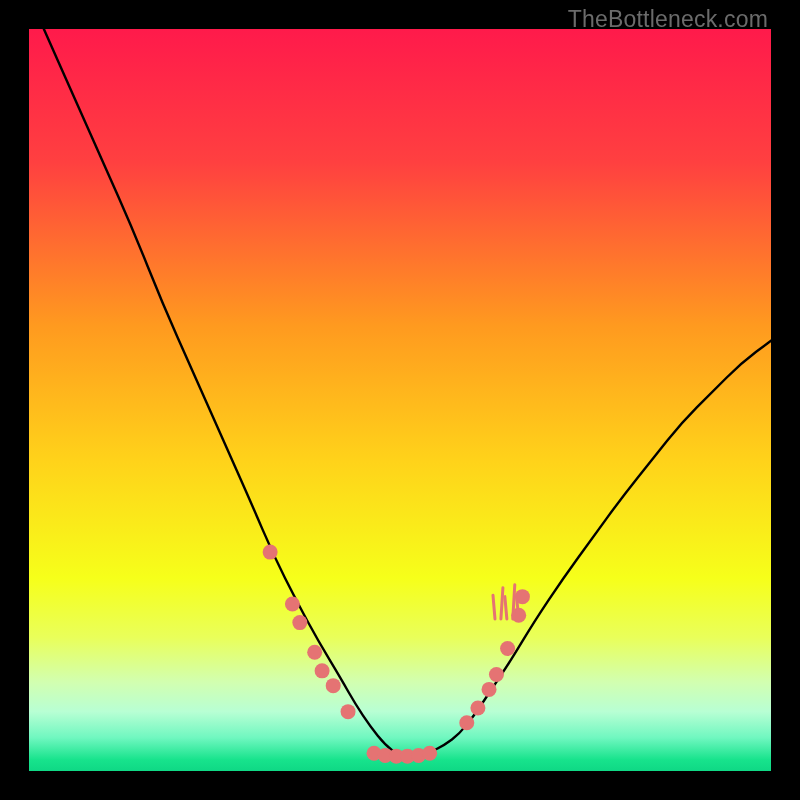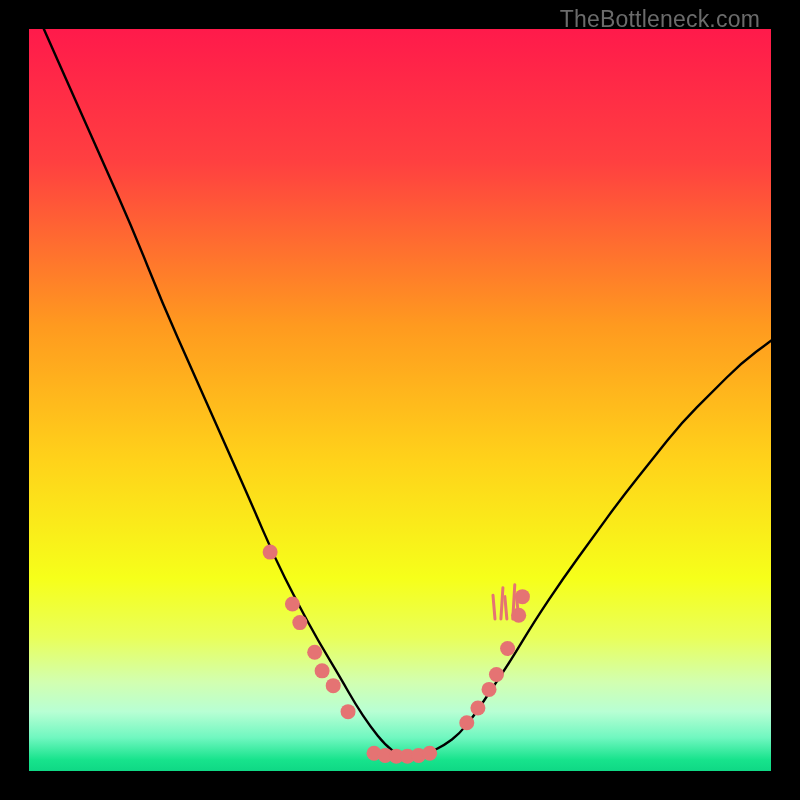--- a/index.html
+++ b/index.html
@@ -14,21 +14,21 @@
     position: absolute;
     left: 29px;
     top: 29px;
     width: 742px;
     height: 742px;
     background: #000;
   }
   .watermark {
     position: absolute;
     top: 6px;
-    right: 40px;
+    right: 32px;
     font-family: Arial, Helvetica, sans-serif;
     font-size: 23px;
     font-weight: 500;
     color: #6b6b6b;
     letter-spacing: 0.2px;
   }
   svg { display: block; }
 </style>
 </head>
 <body>

